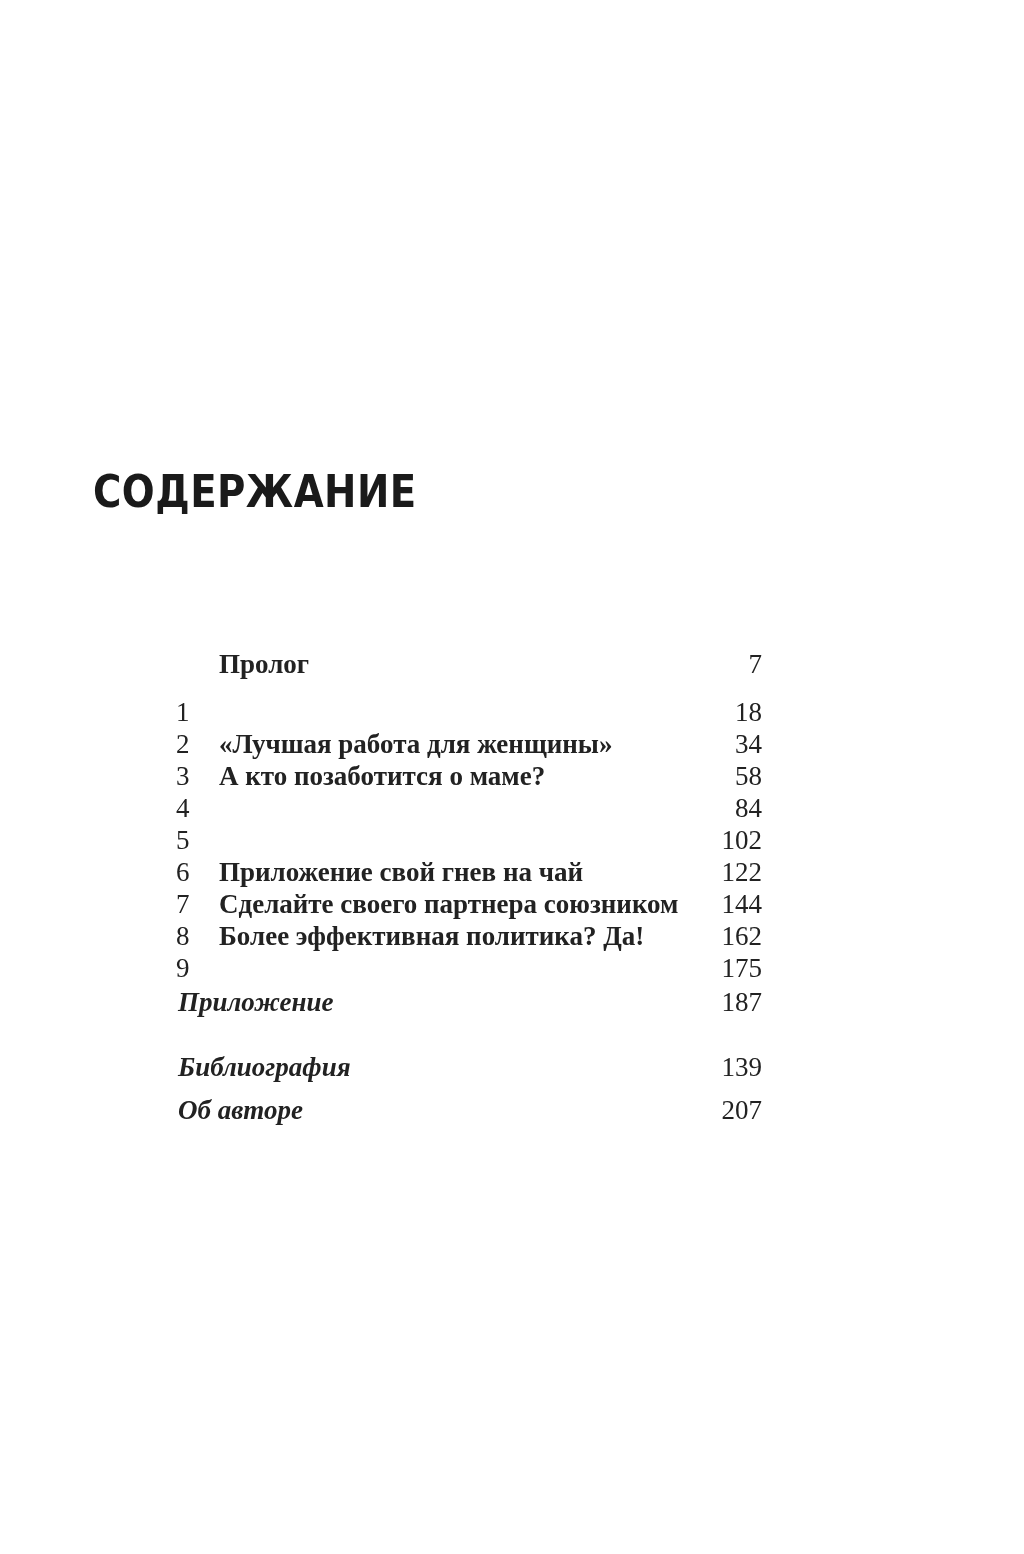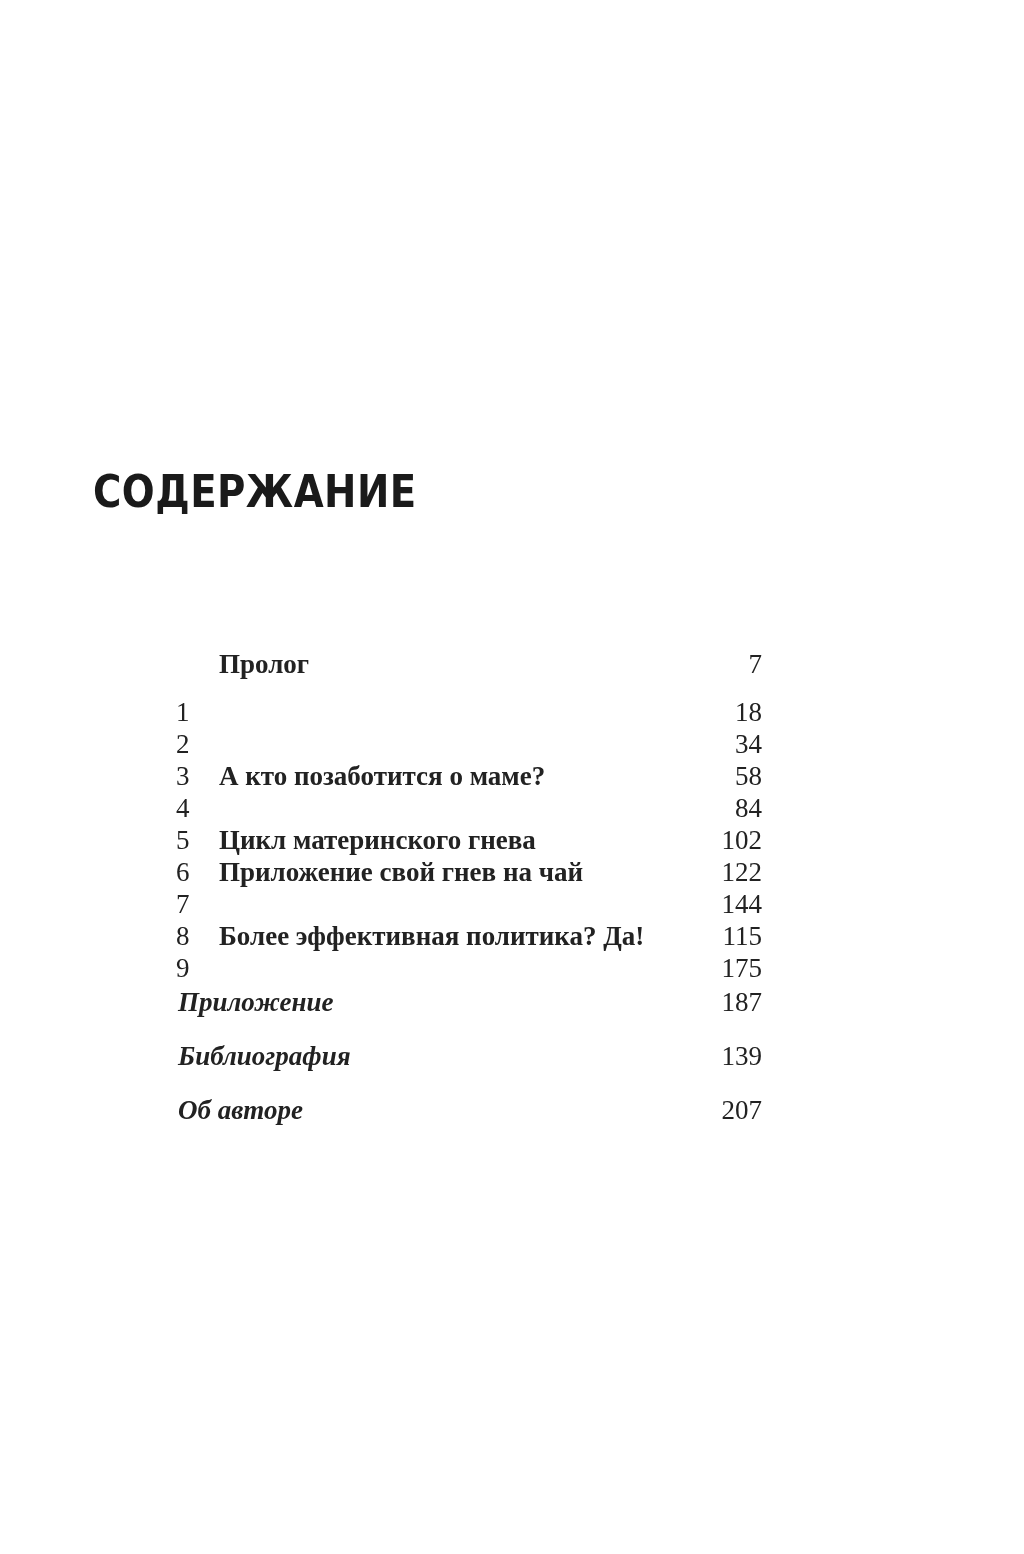--- a/index.html
+++ b/index.html
@@ -77,68 +77,69 @@
     <span class="page">7</span>
   </div>
 
   <div class="row" style="top:52px">
     <span class="num">1</span>
     <span class="page">18</span>
   </div>
 
   <div class="row" style="top:84px">
     <span class="num">2</span>
+    <span class="title">«Лучшая работа для женщины»</span>
     <span class="page">34</span>
   </div>
 
   <div class="row" style="top:116px">
     <span class="num">3</span>
     <span class="title">А кто позаботится о маме?</span>
     <span class="page">58</span>
   </div>
 
   <div class="row" style="top:148px">
     <span class="num">4</span>
     <span class="page">84</span>
   </div>
 
   <div class="row" style="top:180px">
     <span class="num">5</span>
-    <span class="title">Цикл материнского гнева</span>
     <span class="page">102</span>
   </div>
 
   <div class="row" style="top:212px">
     <span class="num">6</span>
     <span class="title">Приложение свой гнев на чай</span>
     <span class="page">122</span>
   </div>
 
   <div class="row" style="top:244px">
     <span class="num">7</span>
+    <span class="title">Сделайте своего партнера союзником</span>
     <span class="page">144</span>
   </div>
 
   <div class="row" style="top:276px">
     <span class="num">8</span>
     <span class="title">Более эффективная политика? Да!</span>
-    <span class="page">115</span>
+    <span class="page">162</span>
   </div>
 
   <div class="row" style="top:308px">
     <span class="num">9</span>
     <span class="page">175</span>
   </div>
 
   <div class="row" style="top:342px">
     <span class="title italic">Приложение</span>
     <span class="page">187</span>
   </div>
 
-  <div class="row" style="top:396px">
+  <div class="row" style="top:407px">
     <span class="title italic">Библиография</span>
     <span class="page">139</span>
   </div>
 
   <div class="row" style="top:450px">
     <span class="title italic">Об авторе</span>
     <span class="page">207</span>
   </div>
 
 </div>

